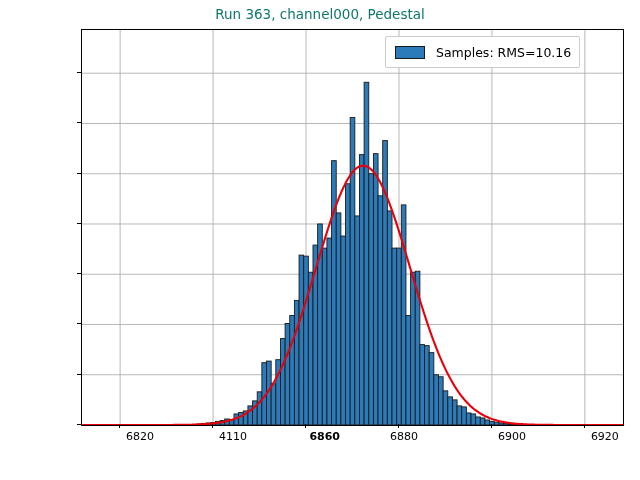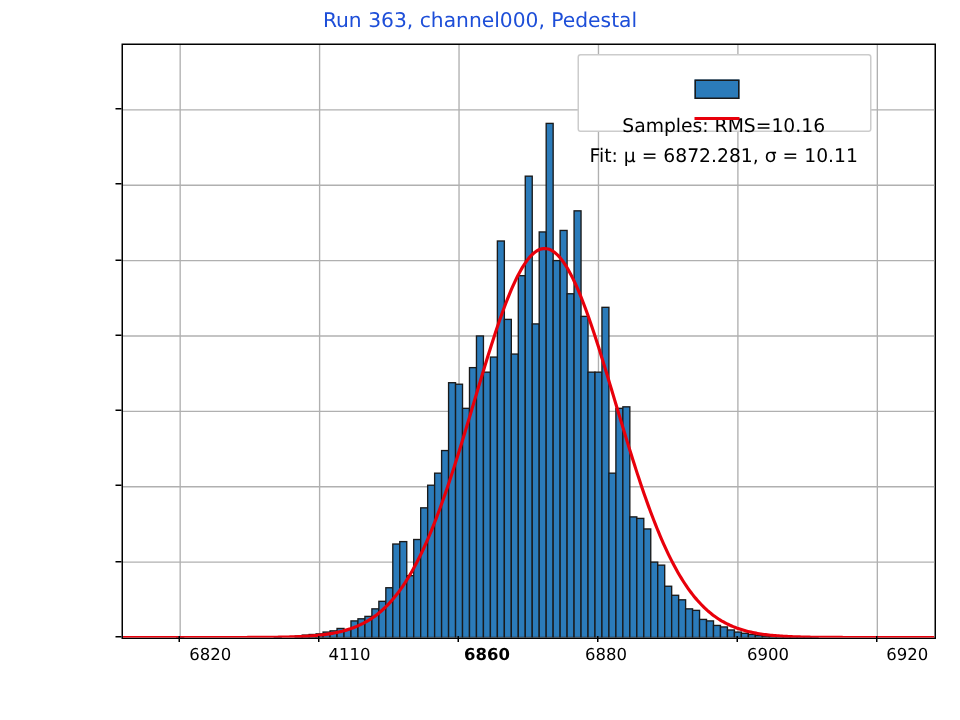--- a/index.html
+++ b/index.html
@@ -15,21 +15,21 @@
     font-family: "DejaVu Sans", sans-serif;
     overflow: hidden;
   }
   #plot-title {
     position: absolute;
     left: 0;
     top: 6px;
     width: 640px;
     text-align: center;
     font-size: 13.5px;
-    color: #1d4ed8;
+    color: #0f766e;
   }
   #axes {
     position: absolute;
     left: 81px;
     top: 29px;
     width: 541px;
     height: 395px;
     border: 1.1px solid #000000;
     box-sizing: content-box;
     background: #ffffff;
@@ -82,21 +82,20 @@
     border-radius: 2px;
     padding: 5px 8px 5px 7px;
     font-size: 12.5px;
     color: #000000;
   }
   .legend-row {
     display: flex;
     align-items: center;
     height: 20px;
     white-space: nowrap;
-    flex-direction: column;
   }
   .legend-key {
     width: 34px;
     height: 14px;
     margin-right: 9px;
     flex: 0 0 34px;
     display: flex;
     align-items: center;
     justify-content: center;
   }
@@ -232,26 +231,20 @@
       </svg>
   </div>
 
   <div id="legend">
     <div class="legend-row">
       <span class="legend-key">
           <span class="legend-patch"></span>
         </span>
       <span>Samples: RMS=10.16</span>
     </div>
-    <div class="legend-row">
-      <span class="legend-key">
-          <span class="legend-line"></span>
-        </span>
-      <span>Fit: μ = 6872.281, σ = 10.11</span>
-    </div>
   </div>
 
 <div class="ytick-mark" style="top: 424px;"></div>
     <div class="ytick-mark" style="top: 373.746px;"></div>
     <div class="ytick-mark" style="top: 323.491px;"></div>
     <div class="ytick-mark" style="top: 273.237px;"></div>
     <div class="ytick-mark" style="top: 222.982px;"></div>
     <div class="ytick-mark" style="top: 172.728px;"></div>
     <div class="ytick-mark" style="top: 122.473px;"></div>
     <div class="ytick-mark" style="top: 72.2188px;"></div>

